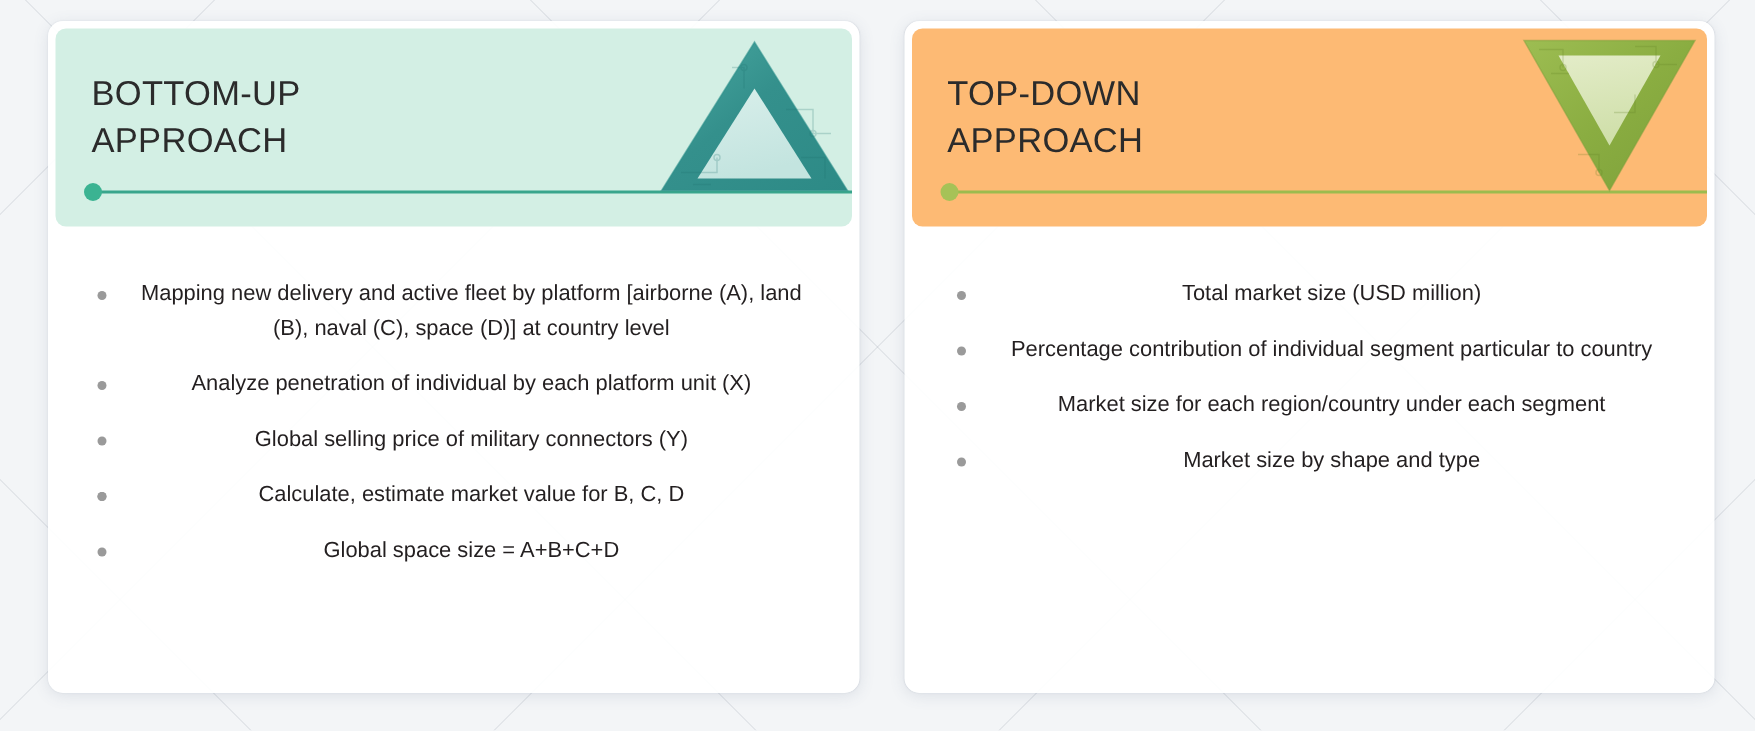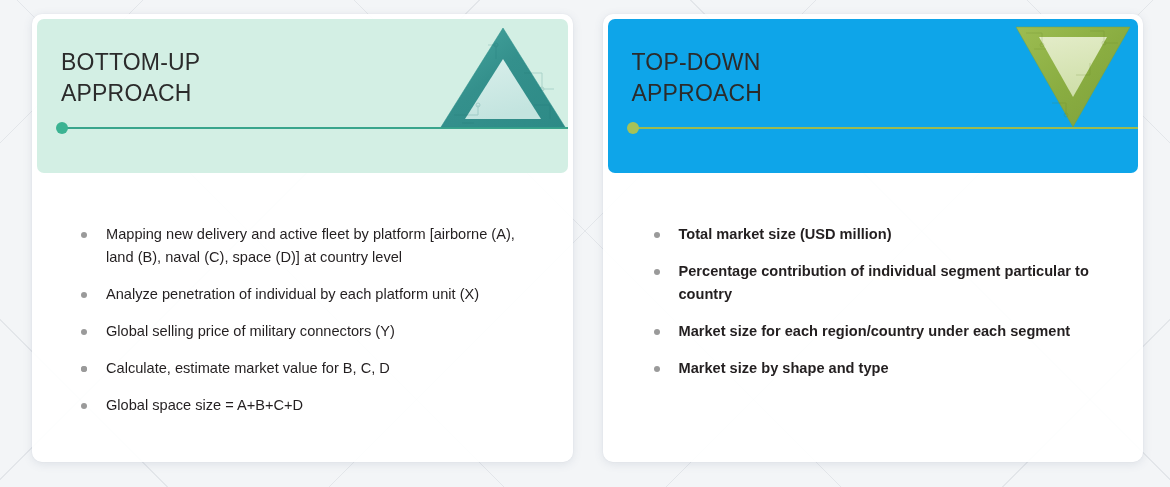--- a/index.html
+++ b/index.html
@@ -50,27 +50,27 @@
     box-shadow: 0 2px 10px rgba(80,95,120,0.13), 0 0 1px rgba(80,95,120,0.18);
     overflow: hidden;
     display: flex;
     flex-direction: column;
   }
 
   
   .card-header {
     position: relative;
     margin: 5px 5px 0 5px;
-    height: 154px;
+    height: 132px;
     border-radius: 7px;
     overflow: hidden;
     flex: none;
   }
   .card-left .card-header  { background: #d3efe4; }
-  .card-right .card-header { background: #0ea5e9; }
+  .card-right .card-header { background: #fdba74; }
 
   .card-title {
     position: absolute;
     left: 24px;
     top: 28px;
     font-size: 23px;
     line-height: 31px;
     letter-spacing: 0.2px;
     color: #2b2b2b;
     font-weight: 400;
@@ -108,26 +108,27 @@
     height: 112px;
     z-index: 4;
   }
   .tri-wrap svg { display: block; width: 100%; height: 100%; }
 
   
   .card-body {
     padding: 34px 34px 18px 28px;
     flex: 1 1 auto;
   }
-  .card-right .card-body { padding-left: 30px; padding-right: 30px; font-weight: bold; }
+  .card-right .card-body { padding-left: 30px; padding-right: 30px; }
 
   ul.bullets {
     list-style: none;
-    margin: 16px;
+    margin: 0;
     padding: 0;
+    text-align: center;
   }
   ul.bullets li {
     position: relative;
     padding-left: 30px;
     margin-bottom: 14px;
     font-size: 14.6px;
     line-height: 23px;
     color: #231f20;
   }
   ul.bullets li:last-child { margin-bottom: 0; }

